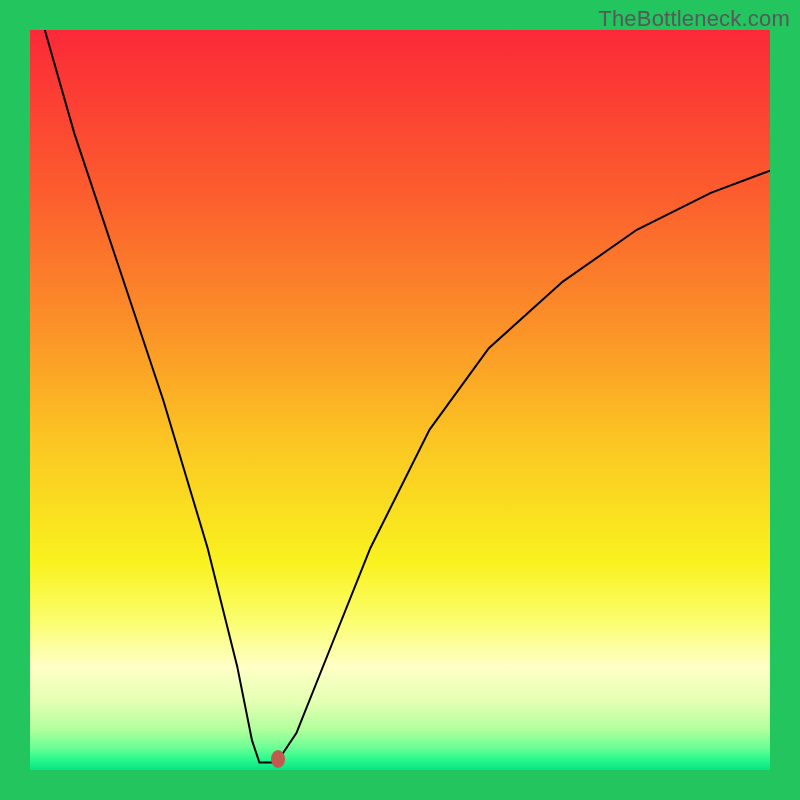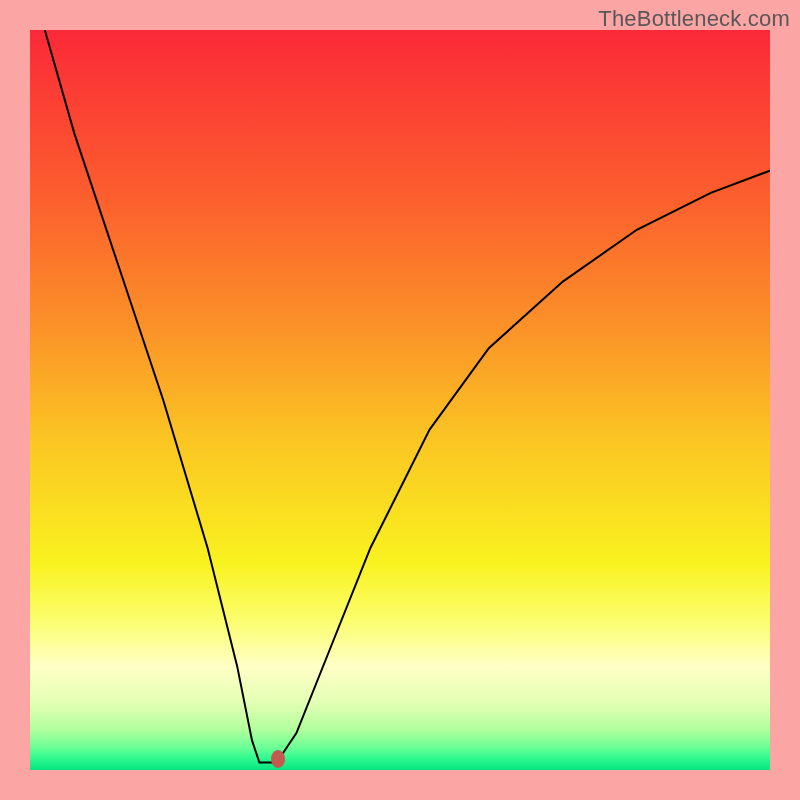--- a/index.html
+++ b/index.html
@@ -8,21 +8,21 @@
     width: 800px;
     height: 800px;
     background: #000;
     overflow: hidden;
     font-family: Arial, Helvetica, sans-serif;
   }
   .frame {
     position: absolute;
     left: 0; top: 0;
     width: 800px; height: 800px;
-    background: #fca5a5;
+    background: #22c55e;
   }
   .plot-area {
     position: absolute;
     left: 30px;
     top: 30px;
     width: 740px;
     height: 740px;
     overflow: hidden;
   }
   .gradient {

